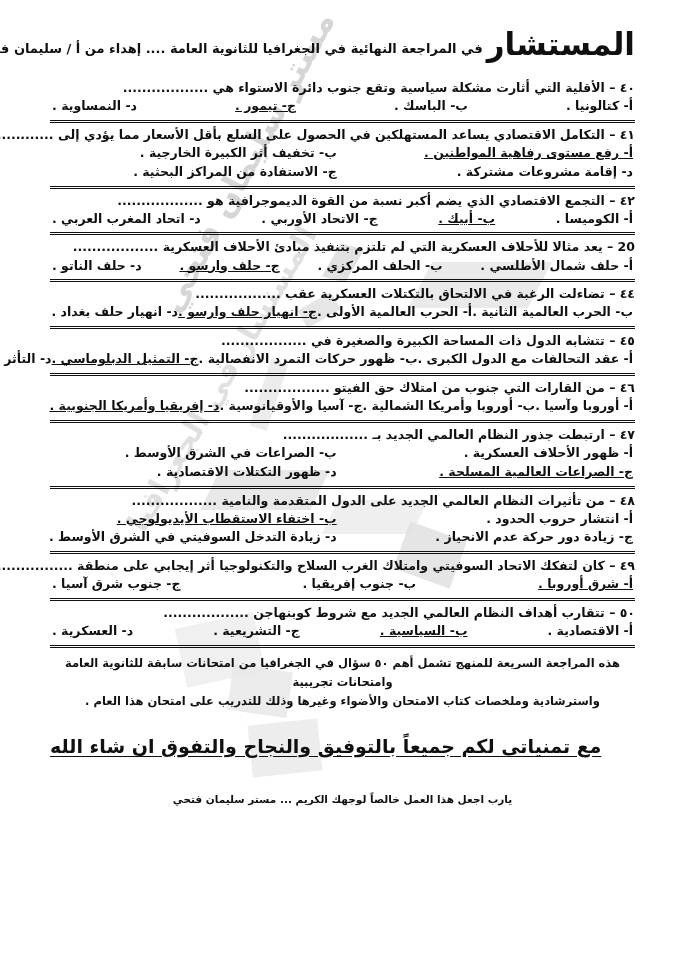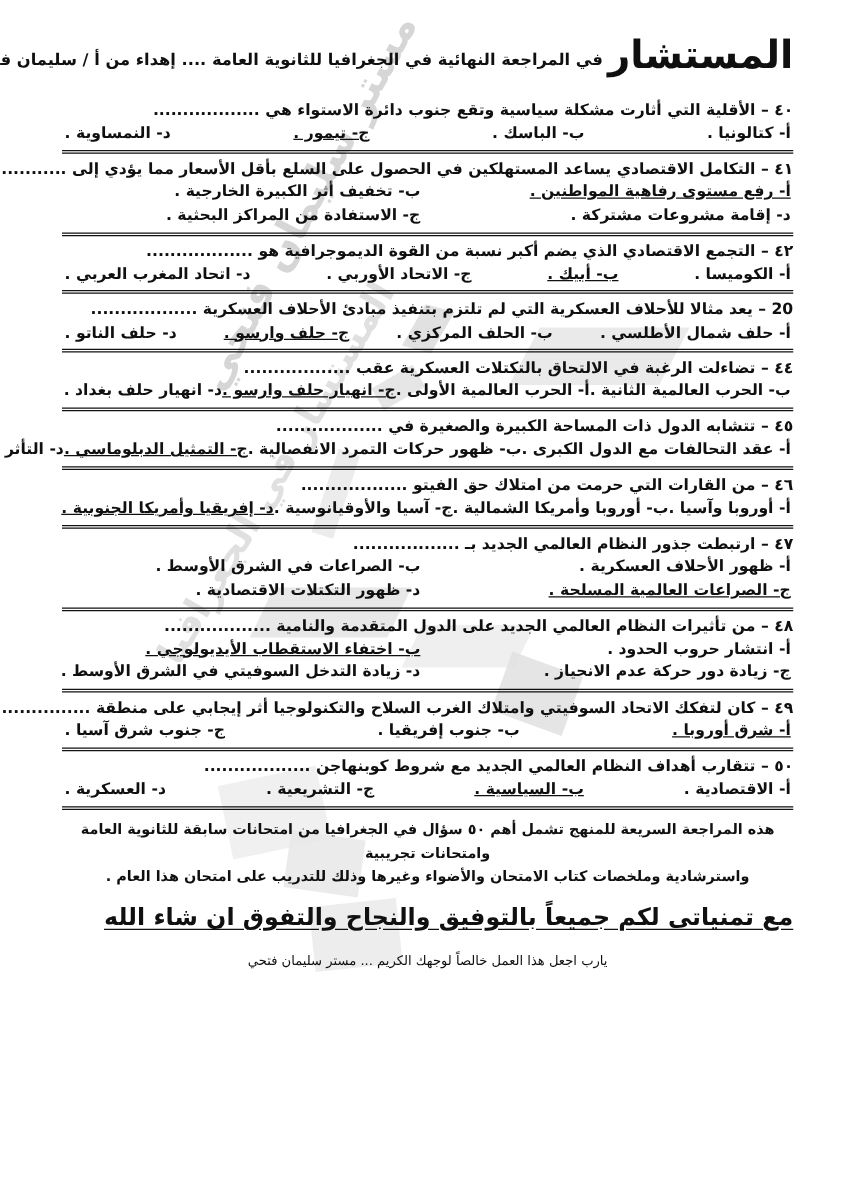--- a/index.html
+++ b/index.html
@@ -135,34 +135,34 @@
     font-size: 11.5px;
     font-weight: bold;
     line-height: 1.65;
     margin-top: 6px;
     padding: 0 4px;
   }
   .closing {
     position: relative;
     z-index: 2;
     direction: rtl;
-    text-align: right;
+    text-align: left;
     font-size: 19px;
     font-weight: bold;
-    margin-top: 12px;
+    margin-top: 24px;
   }
   .closing span { text-decoration: underline; text-underline-offset: 3px; }
   .signature {
     position: relative;
     z-index: 2;
     direction: rtl;
     text-align: center;
     font-size: 10.5px;
-    font-weight: normal;
-    margin-top: 18px;
+    font-weight: bold;
+    margin-top: 36px;
   }
 </style>
 </head>
 <body>
 
 <div class="page">
 
   <div class="watermark-layer">
     <div class="wm-text wm-1">مستر سليمان فتحي</div>
     <div class="wm-text wm-2">المستشار في الجغرافيا</div>
@@ -233,21 +233,21 @@
       <div class="q-block">
         <div class="q-stem"><span class="q-num">٤٥ –</span><span> تتشابه الدول ذات المساحة الكبيرة والصغيرة في </span><span class="dots">..................</span></div>
         <div class="q-opts">
           <span class="opt"><span>أ- عقد التحالفات مع الدول الكبرى .</span></span>
           <span class="opt"><span>ب- ظهور حركات التمرد الانفصالية .</span></span>
           <span class="opt"><span class="u">ج- التمثيل الدبلوماسي .</span></span>
           <span class="opt"><span>د- التأثر بالكوارث .</span></span>
         </div>
       </div>
       <div class="q-block">
-        <div class="q-stem"><span class="q-num">٤٦ –</span><span> من القارات التي حرمت من امتلاك حق الفيتو </span><span class="dots">..................</span></div>
+        <div class="q-stem"><span class="q-num">٤٦ –</span><span> من القارات التي جنوب من امتلاك حق الفيتو </span><span class="dots">..................</span></div>
         <div class="q-opts">
           <span class="opt"><span>أ- أوروبا وآسيا .</span></span>
           <span class="opt"><span>ب- أوروبا وأمريكا الشمالية .</span></span>
           <span class="opt"><span>ج- آسيا والأوقيانوسية .</span></span>
           <span class="opt"><span class="u">د- إفريقيا وأمريكا الجنوبية .</span></span>
         </div>
       </div>
       <div class="q-block">
         <div class="q-stem"><span class="q-num">٤٧ –</span><span> ارتبطت جذور النظام العالمي الجديد بـ </span><span class="dots">..................</span></div>
         <div class="q-opts q-opts-2col">

